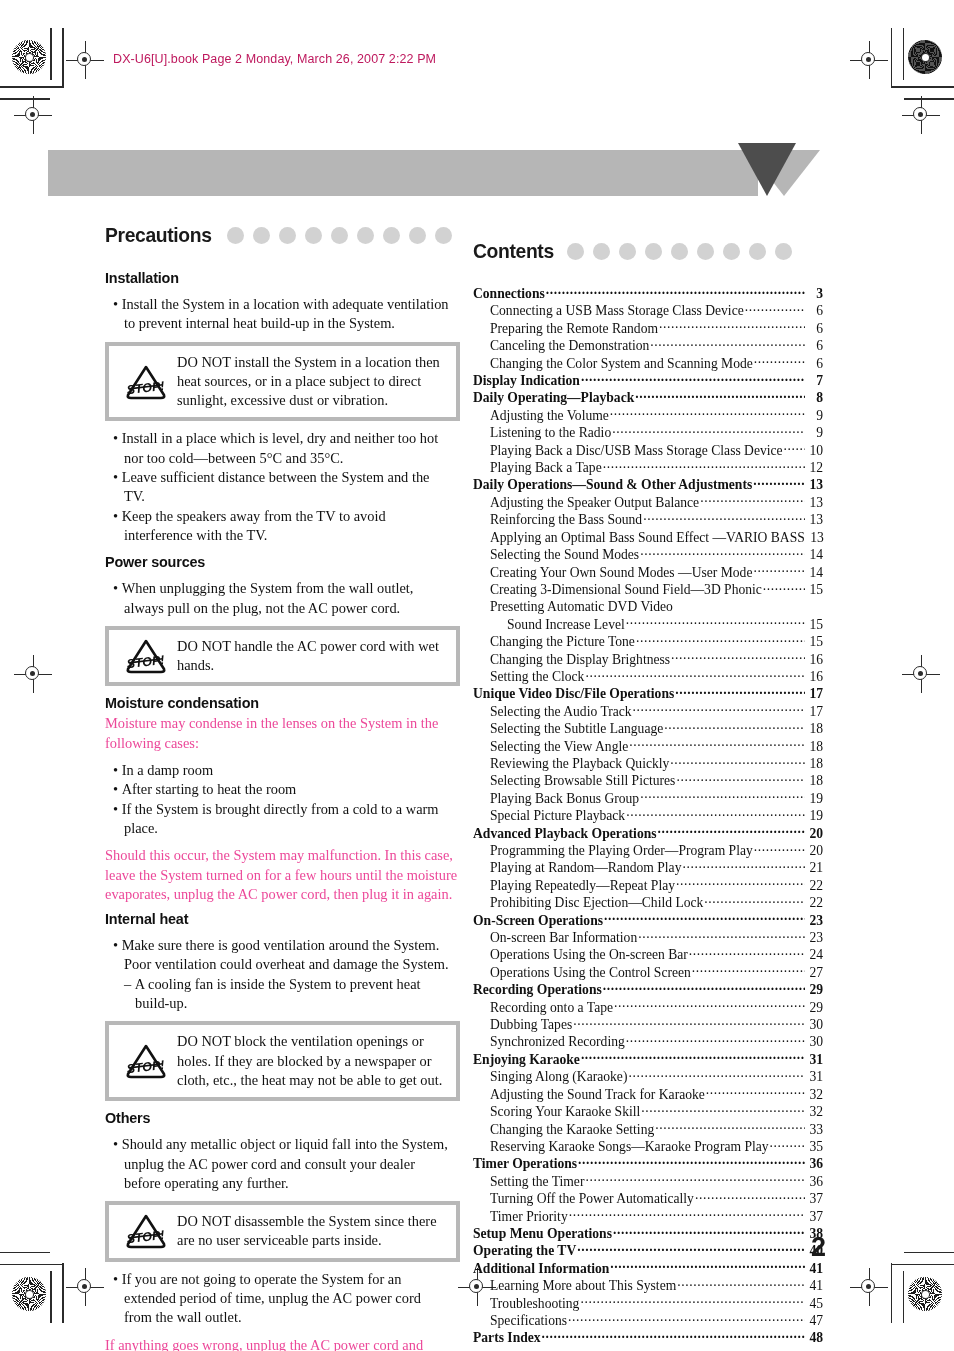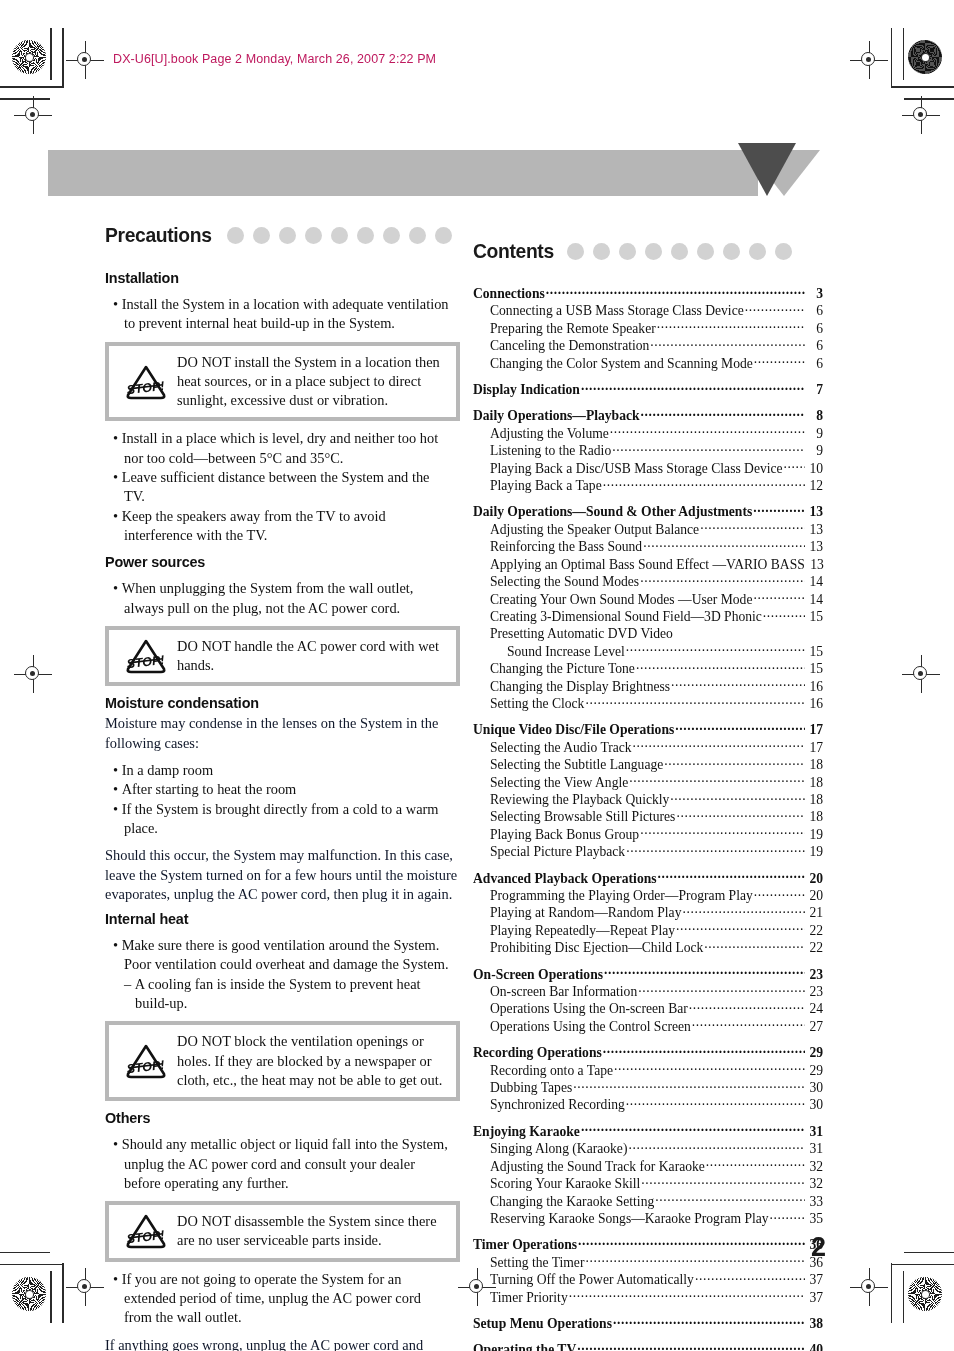--- a/index.html
+++ b/index.html
@@ -135,21 +135,21 @@
     font-size: 15.5px;
     letter-spacing: -0.2px;
     color: #111;
     margin: 6px 0 2px 0;
     transform: scaleX(0.93);
     transform-origin: left center;
   }
   .para {
     font-size: 14.4px;
     line-height: 19.3px;
-    color: #0f172a;
+    color: #ec4899;
     margin: 0;
     text-align: left;
   }
   ul.bl { list-style: none; margin: 8px; padding: 0; }
   ul.bl > li {
     font-size: 14.4px;
     line-height: 19.3px;
     color: #111;
     padding-left: 11px;
     text-indent: -11px;
@@ -208,21 +208,21 @@
     content: "................................................................................................................";
     position: absolute;
     left: 0; bottom: 0;
     letter-spacing: 0.6px;
     font-size: 13.6px;
     color: #111;
     white-space: nowrap;
   }
   .toc-row .t-page { flex: 0 0 auto; text-align: right; min-width: 17px; }
 
-  .toc-row.lvl1 { font-weight: bold; margin-top: 9px; }
+  .toc-row.lvl1 { font-weight: bold; margin-top: 0; }
   .toc-row.lvl1 .t-page { font-weight: bold; }
   .toc-row.lvl2 { padding-left: 17px; }
   .toc-row.lvl3 { padding-left: 34px; }
   .toc-row.noleader .leader::after { content: ""; }
 
   
   .page-num {
     position: absolute;
     right: 128px; bottom: 88px;
     font-family: "Liberation Sans", "DejaVu Sans", sans-serif;
@@ -444,41 +444,41 @@
           <span class="t-label">Connections</span>
           <span class="leader"></span>
           <span class="t-page">3</span>
         </div>
         <div class="toc-row lvl2">
           <span class="t-label">Connecting a USB Mass Storage Class Device</span>
           <span class="leader"></span>
           <span class="t-page">6</span>
         </div>
         <div class="toc-row lvl2">
-          <span class="t-label">Preparing the Remote Speaker</span>
+          <span class="t-label">Preparing the Remote Random</span>
           <span class="leader"></span>
           <span class="t-page">6</span>
         </div>
         <div class="toc-row lvl2">
           <span class="t-label">Canceling the Demonstration</span>
           <span class="leader"></span>
           <span class="t-page">6</span>
         </div>
         <div class="toc-row lvl2">
           <span class="t-label">Changing the Color System and Scanning Mode</span>
           <span class="leader"></span>
           <span class="t-page">6</span>
         </div>
         <div class="toc-row lvl1">
           <span class="t-label">Display Indication</span>
           <span class="leader"></span>
           <span class="t-page">7</span>
         </div>
         <div class="toc-row lvl1">
-          <span class="t-label">Daily Operations—Playback</span>
+          <span class="t-label">Daily Operating—Playback</span>
           <span class="leader"></span>
           <span class="t-page">8</span>
         </div>
         <div class="toc-row lvl2">
           <span class="t-label">Adjusting the Volume</span>
           <span class="leader"></span>
           <span class="t-page">9</span>
         </div>
         <div class="toc-row lvl2">
           <span class="t-label">Listening to the Radio</span>

